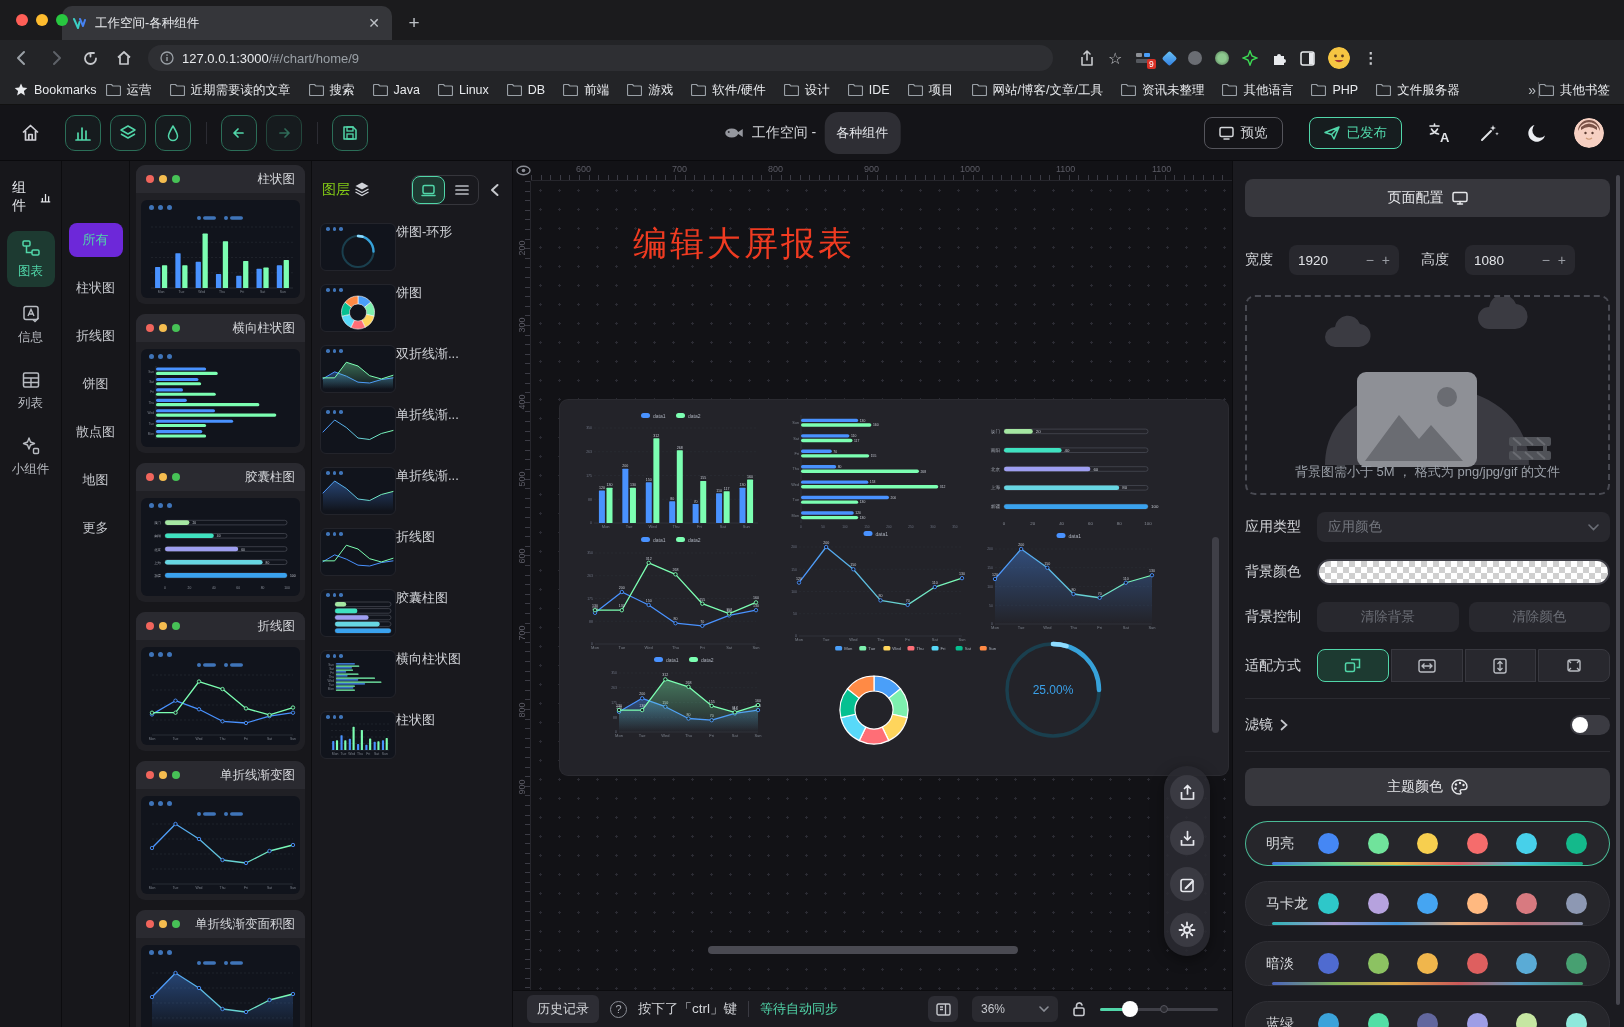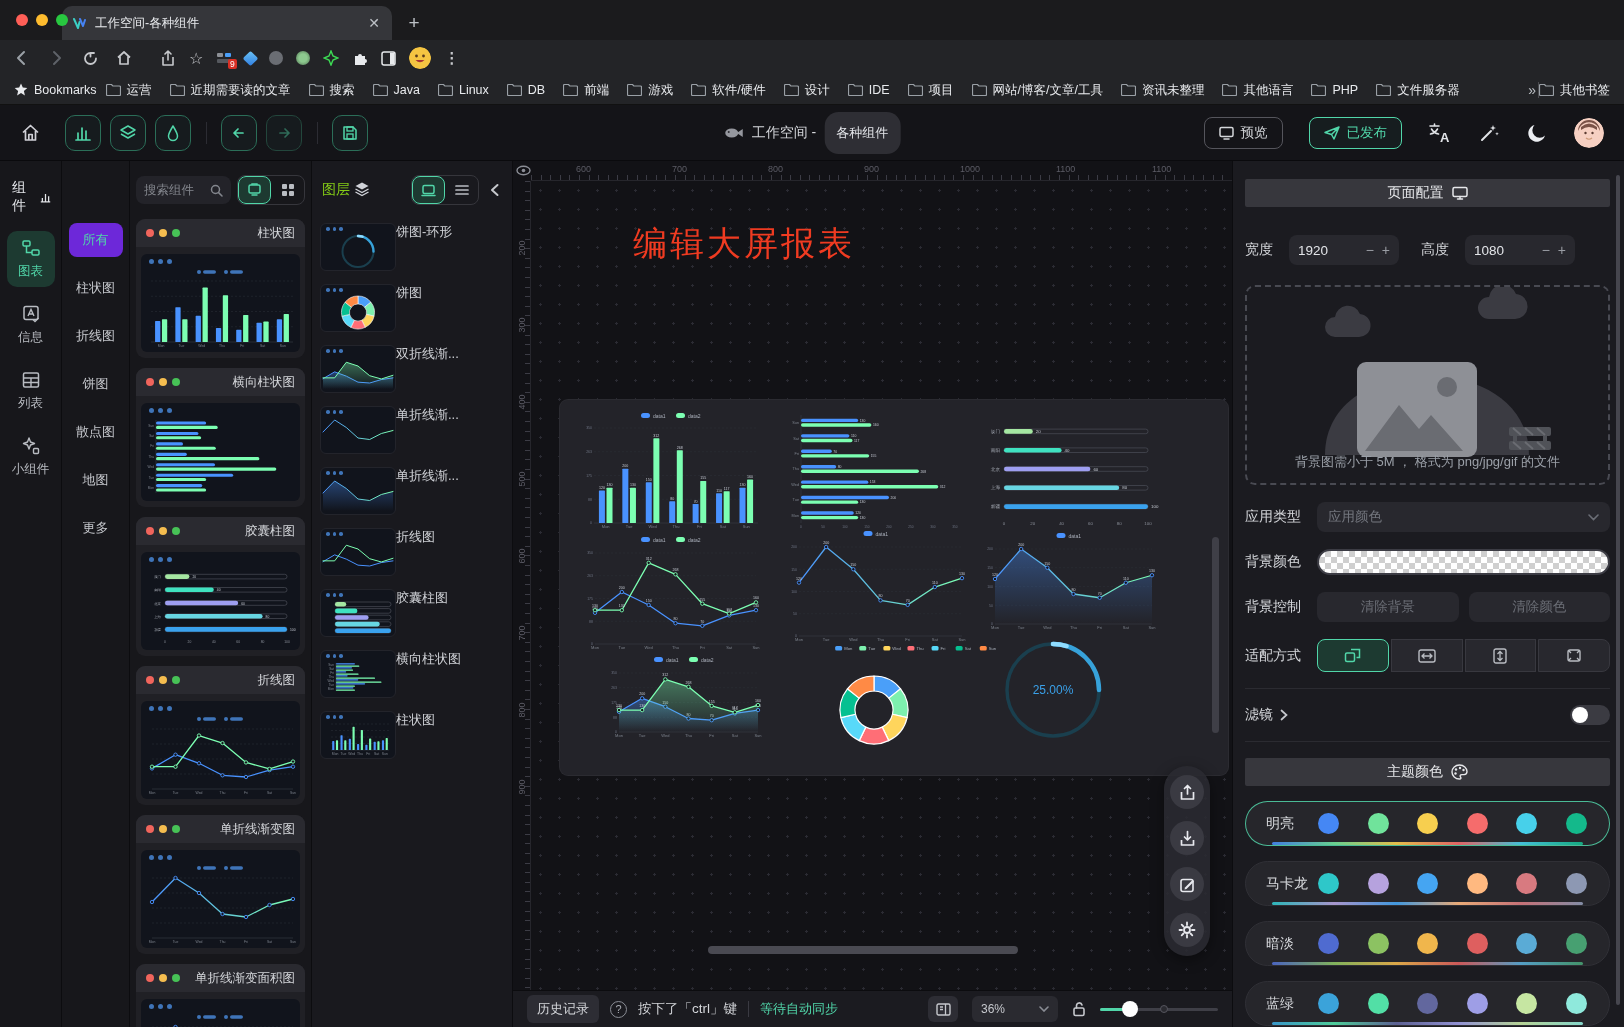--- a/index.html
+++ b/index.html
@@ -112,21 +112,21 @@
   .zoomsel{width:86px;height:26px;background:#2a2a30;border-radius:6px;display:flex;align-items:center;padding:0 9px;font-size:12px;color:#c6c8cd}
   .zoomsel .cd{margin-left:auto}
   .slider{width:118px;height:3px;background:#3f3f47;border-radius:2px;position:relative}
   .slider .fill{position:absolute;left:0;top:0;height:3px;width:30px;background:#51d6a9;border-radius:2px}
   .slider .knob{position:absolute;left:22px;top:-7px;width:16px;height:16px;background:#fff;border-radius:50%}
   .slider .mid{position:absolute;left:60px;top:-2.5px;width:8px;height:8px;border-radius:50%;background:#2a2a30;border:1.5px solid #55555e}
 
   
   .col-right{width:392px;background:#1b1b20;border-left:1px solid #0c0c0f;padding:18px 14px 0 12px;position:relative}
   .rp-scroll{position:absolute;right:4px;top:14px;width:4px;height:830px;background:#46464e;border-radius:2px}
-  .wide-btn{height:28px;background:#37373d;border-radius:2px;display:flex;align-items:center;justify-content:center;gap:8px;font-size:14px;color:#e6e7ea}
+  .wide-btn{height:38px;background:#37373d;border-radius:8px;display:flex;align-items:center;justify-content:center;gap:8px;font-size:14px;color:#e6e7ea}
   .dimrow{display:flex;align-items:center;gap:10px;margin-top:28px}
   .dimlab{font-size:14px;color:#d4d6da;width:34px}
   .numinput{width:110px;height:30px;background:#28282e;border-radius:8px;display:flex;align-items:center;padding:0 9px;font-size:13.5px;color:#e2e4e8}
   .numinput .pm{margin-left:auto;color:#9a9da4;display:flex;gap:8px;font-size:14px}
   .upload{margin-top:20px;height:200px;border:2px dashed #494a52;border-radius:10px;position:relative;overflow:hidden}
   .upload-cap{position:absolute;left:0;right:0;bottom:12px;text-align:center;font-size:13px;color:#9ba0a8}
   .rprow{display:flex;align-items:center;margin-top:17px}
   .rplab{width:72px;font-size:14px;color:#d4d6da;flex:none}
   .checker{flex:1;height:26px;border-radius:13px;border:2px solid #3c3c44;background-image:linear-gradient(45deg,#cfcfcf 25%,transparent 25%,transparent 75%,#cfcfcf 75%),linear-gradient(45deg,#cfcfcf 25%,#ffffff 25%,#ffffff 75%,#cfcfcf 75%);background-size:12px 12px;background-position:0 0,6px 6px;background-color:#fff}
   .select{flex:1;height:30px;background:#28282e;border-radius:8px;display:flex;align-items:center;padding:0 11px;font-size:13.5px;color:#73767e}
@@ -185,20 +185,28 @@
     <span class="nav-ic">
         <svg width="17" height="17" viewBox="0 0 17 17">
           <path d="M14,8.5 A5.5,5.5 0 1 1 8.5,3 M8.5,3 L12,3 M8.5,3 L8.5,6.5" fill="none" stroke="#c6c8cc" stroke-width="1.8" stroke-linecap="round"></path>
         </svg>
       </span>
     <span class="nav-ic">
         <svg width="18" height="18" viewBox="0 0 18 18">
           <path d="M3,8.5 L9,3 L15,8.5 M5,7.5 V15 H13 V7.5" fill="none" stroke="#c6c8cc" stroke-width="1.7" stroke-linejoin="round"></path>
         </svg>
       </span>
+    <div class="urlpill">
+      <svg width="14" height="14" viewBox="0 0 14 14">
+          <circle cx="7" cy="7" r="6" fill="none" stroke="#9aa0a6" stroke-width="1.3"></circle>
+          <rect x="6.3" y="6" width="1.4" height="4" fill="#9aa0a6"></rect>
+          <rect x="6.3" y="3.4" width="1.4" height="1.4" fill="#9aa0a6"></rect>
+        </svg>
+      <span><span class="urlhost">127.0.0.1:3000</span><span class="urlpath">/#/chart/home/9</span></span>
+    </div>
     <div class="rticons">
       <span>
           <svg width="16" height="17" viewBox="0 0 16 17">
             <path d="M8,1 V10 M5,4 L8,1 L11,4" fill="none" stroke="#c6c8cc" stroke-width="1.6" stroke-linecap="round" stroke-linejoin="round"></path>
             <path d="M3,7 V15 H13 V7" fill="none" stroke="#c6c8cc" stroke-width="1.6" stroke-linejoin="round"></path>
           </svg>
         </span>
       <span style="color:#c6c8cc;font-size:16px">☆</span>
       <span class="ext-badge">
         <svg width="16" height="14" viewBox="0 0 16 14">
@@ -524,46 +532,20 @@
         <div class="cat-item"><span>饼图</span></div>
 
         <div class="cat-item"><span>散点图</span></div>
 
         <div class="cat-item"><span>地图</span></div>
 
         <div class="cat-item"><span>更多</span></div>
       </div>
 
     <div class="col-cards">
-      <div class="cards-head">
-        <div class="searchbox">
-          <span>搜索组件</span>
-          <svg width="13" height="13" viewBox="0 0 13 13">
-              <circle cx="5.5" cy="5.5" r="4" fill="none" stroke="#83868d" stroke-width="1.5"></circle>
-              <path d="M8.6,8.6 L12,12" stroke="#83868d" stroke-width="1.5" stroke-linecap="round"></path>
-            </svg>
-        </div>
-        <div class="tgl-group">
-          <span class="tgl active">
-              <svg width="15" height="14" viewBox="0 0 15 14">
-                <rect x="2" y="2" width="11" height="8" rx="1.5" fill="none" stroke="currentColor" stroke-width="1.5"></rect>
-                <path d="M5,2 V1 H10 V2" stroke="currentColor" stroke-width="1.4" fill="none"></path>
-                <path d="M5,12 H10" stroke="currentColor" stroke-width="1.5" stroke-linecap="round"></path>
-              </svg>
-            </span>
-          <span class="tgl">
-              <svg width="14" height="14" viewBox="0 0 14 14">
-                <rect x="1" y="1" width="5" height="5" rx="1" fill="currentColor"></rect>
-                <rect x="8" y="1" width="5" height="5" rx="1" fill="currentColor"></rect>
-                <rect x="1" y="8" width="5" height="5" rx="1" fill="currentColor"></rect>
-                <rect x="8" y="8" width="5" height="5" rx="1" fill="currentColor"></rect>
-              </svg>
-            </span>
-        </div>
-      </div>
       <div class="cardlist">
 
           <div class="card">
             <div class="card-head">
               <span class="dots3">
                 <span class="dot7" style="background:#f0655c"></span>
                 <span class="dot7" style="background:#f5bd4f"></span>
                 <span class="dot7" style="background:#47c256"></span>
               </span>
               <span class="card-title">柱状图</span>

